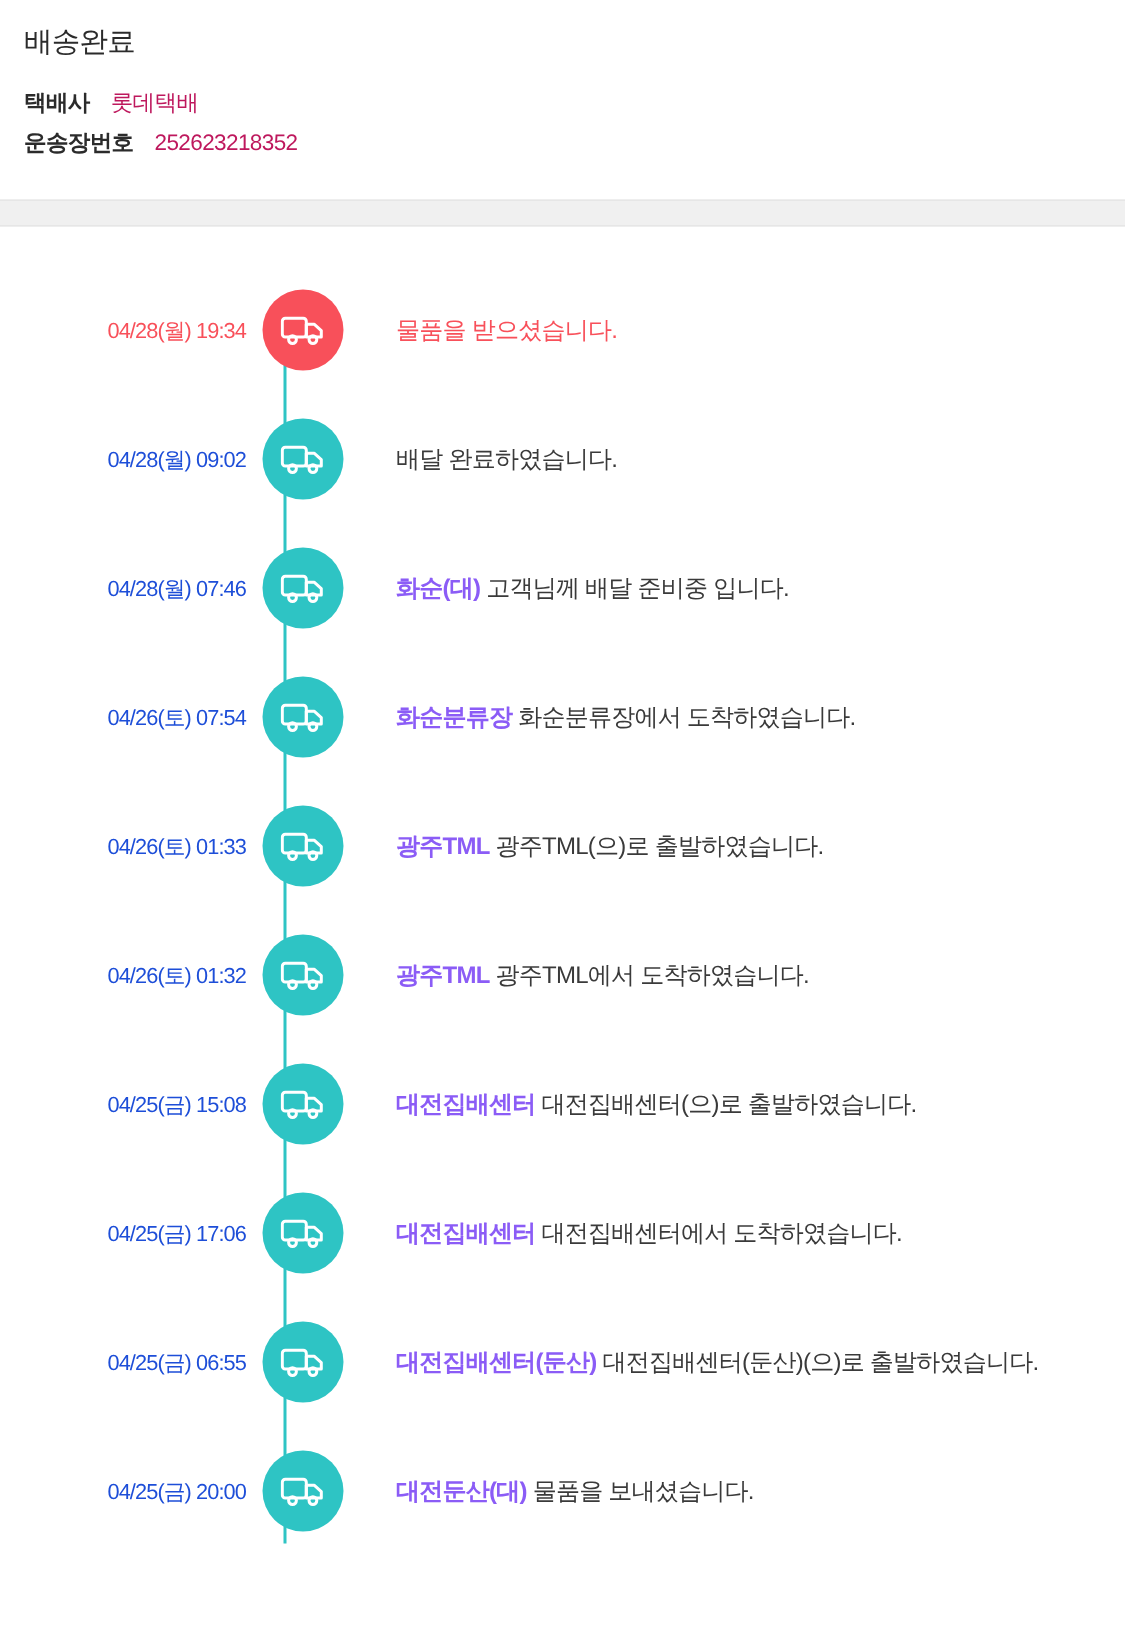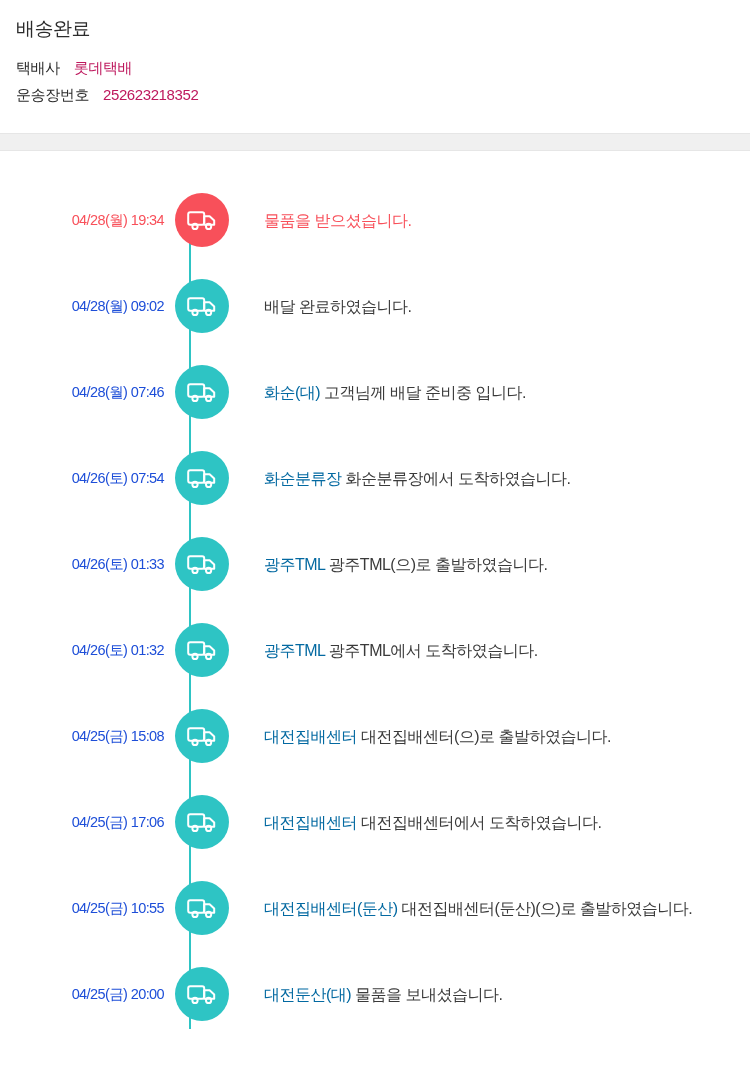--- a/index.html
+++ b/index.html
@@ -27,21 +27,21 @@
     line-height: 1.2;
   }
   .meta-row {
     display: flex;
     align-items: baseline;
     margin-bottom: 8px;
     font-size: 15px;
     letter-spacing: -0.4px;
   }
   .meta-label {
-    font-weight: normal;
+    font-weight: bold;
     color: #2b2b2b;
     min-width: 0;
     margin-right: 14px;
     white-space: nowrap;
   }
   .meta-value {
     color: #be185d;
     font-weight: normal;
   }
 
@@ -119,22 +119,22 @@
     font-size: 16px;
     line-height: 1.45;
     color: #3a3a3a;
     letter-spacing: -0.5px;
   }
   .tl-row.active .tl-text {
     color: #f8505a;
     font-weight: normal;
   }
   .loc {
-    color: #0369a1;
-    font-weight: normal;
+    color: #8b5cf6;
+    font-weight: bold;
   }
 </style>
 </head>
 <body>
 
 <div class="header">
   <h1 class="header-title">배송완료</h1>
 
   <div class="meta-row">
     <span class="meta-label">택배사</span>
@@ -256,21 +256,21 @@
   <rect x="1.2" y="3.2" width="16" height="12.5" rx="2" fill="none" stroke="#ffffff" stroke-width="2"></rect>
   <path d="M17.2 7.2 h5.4 l4.6 4.2 v4.3 h-10 z" fill="none" stroke="#ffffff" stroke-width="2" stroke-linejoin="round"></path>
   <circle cx="8" cy="17.4" r="2.6" fill="none" stroke="#ffffff" stroke-width="2"></circle>
   <circle cx="21.6" cy="17.4" r="2.6" fill="none" stroke="#ffffff" stroke-width="2"></circle>
 </svg>
         </div>
       </div>
       <div class="tl-text"><span class="loc">대전집배센터</span> <span>대전집배센터에서 도착하였습니다.</span></div>
     </div>
     <div class="tl-row">
-      <div class="tl-time">04/25(금) 10:55</div>
+      <div class="tl-time">04/25(금) 06:55</div>
       <div class="tl-node">
         <div class="badge">
 <svg width="30" height="22" viewBox="0 0 30 22" aria-hidden="true">
   <rect x="1.2" y="3.2" width="16" height="12.5" rx="2" fill="none" stroke="#ffffff" stroke-width="2"></rect>
   <path d="M17.2 7.2 h5.4 l4.6 4.2 v4.3 h-10 z" fill="none" stroke="#ffffff" stroke-width="2" stroke-linejoin="round"></path>
   <circle cx="8" cy="17.4" r="2.6" fill="none" stroke="#ffffff" stroke-width="2"></circle>
   <circle cx="21.6" cy="17.4" r="2.6" fill="none" stroke="#ffffff" stroke-width="2"></circle>
 </svg>
         </div>
       </div>

